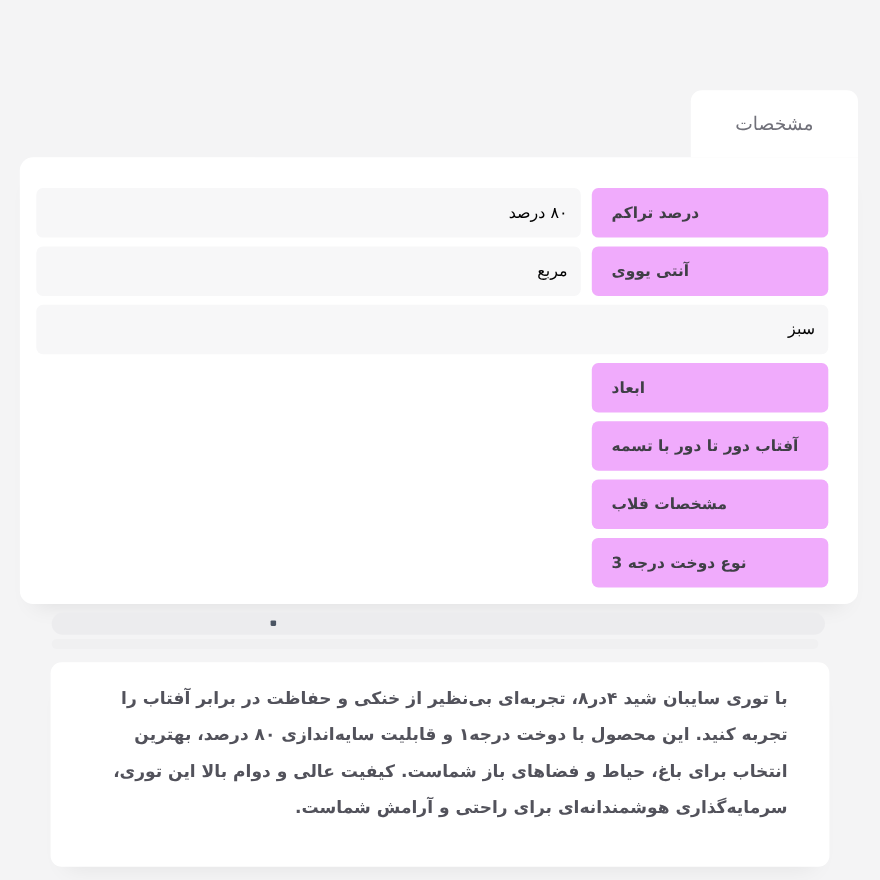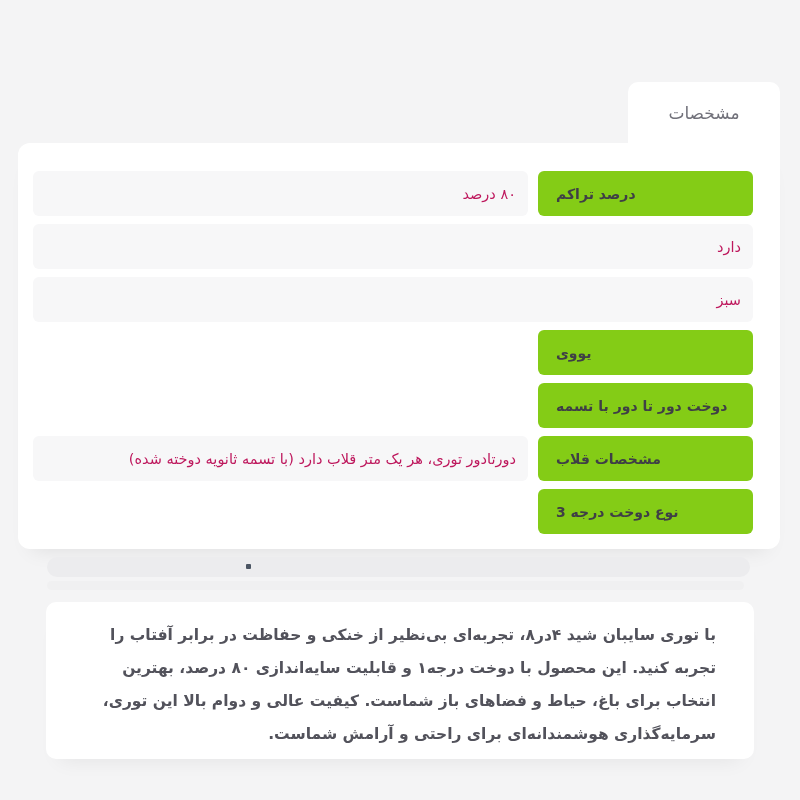--- a/index.html
+++ b/index.html
@@ -46,21 +46,21 @@
   }
   .spec-row {
     display: flex;
     height: 45px;
     margin-bottom: 8px;
     gap: 10px;
   }
   .spec-label {
     width: 215px;
     flex: none;
-    background: #84cc16;
+    background: #f0abfc;
     border-radius: 6px;
     display: flex;
     align-items: center;
     padding: 0 18px;
     overflow: hidden;
   }
   .spec-label span {
     display: block;
     width: 100%;
     text-align: left;
@@ -77,21 +77,21 @@
     align-items: center;
     padding: 0 12px;
     overflow: hidden;
   }
   .spec-value span {
     display: block;
     width: 100%;
     text-align: right;
     font-size: 14.5px;
     font-weight: 500;
-    color: #be185d;
+    color: #000000;
     white-space: nowrap;
   }
   
   .strip1 {
     position: absolute;
     top: 557px;
     right: 50px;
     left: 47px;
     height: 20px;
     background: #ececee;
@@ -118,21 +118,21 @@
   
   .desc-card {
     position: absolute;
     top: 602px;
     right: 46px;
     left: 46px;
     min-height: 134px;
     background: #ffffff;
     border-radius: 10px;
     box-shadow: 0 14px 20px -14px rgba(0,0,0,0.08);
-    padding: 17px 38px 8px 38px;
+    padding: 17px 38px 37px 38px;
   }
   .desc {
     font-size: 15.5px;
     line-height: 33px;
     font-weight: 600;
     color: #52525b;
     text-align: right;
     direction: rtl;
   }
 </style>
@@ -151,49 +151,49 @@
         <div class="spec-row">
           <div class="spec-label">
             <span>درصد تراکم</span>
           </div>
           <div class="spec-value">
             <span>۸۰ درصد</span>
           </div>
         </div>
 
         <div class="spec-row">
+          <div class="spec-label">
+            <span>آنتی یووی</span>
+          </div>
           <div class="spec-value">
-            <span>دارد</span>
+            <span>مربع</span>
           </div>
         </div>
 
         <div class="spec-row">
           <div class="spec-value">
             <span>سبز</span>
           </div>
         </div>
 
         <div class="spec-row">
           <div class="spec-label">
-            <span>یووی</span>
-          </div>
-        </div>
-
-        <div class="spec-row">
-          <div class="spec-label">
-            <span>دوخت دور تا دور با تسمه</span>
+            <span>ابعاد</span>
+          </div>
+        </div>
+
+        <div class="spec-row">
+          <div class="spec-label">
+            <span>آفتاب دور تا دور با تسمه</span>
           </div>
         </div>
 
         <div class="spec-row">
           <div class="spec-label">
             <span>مشخصات قلاب</span>
-          </div>
-          <div class="spec-value">
-            <span>دورتادور توری، هر یک متر قلاب دارد (با تسمه ثانویه دوخته شده)</span>
           </div>
         </div>
 
         <div class="spec-row">
           <div class="spec-label">
             <span>نوع دوخت درجه 3</span>
           </div>
         </div>
       </div>
   </div>

